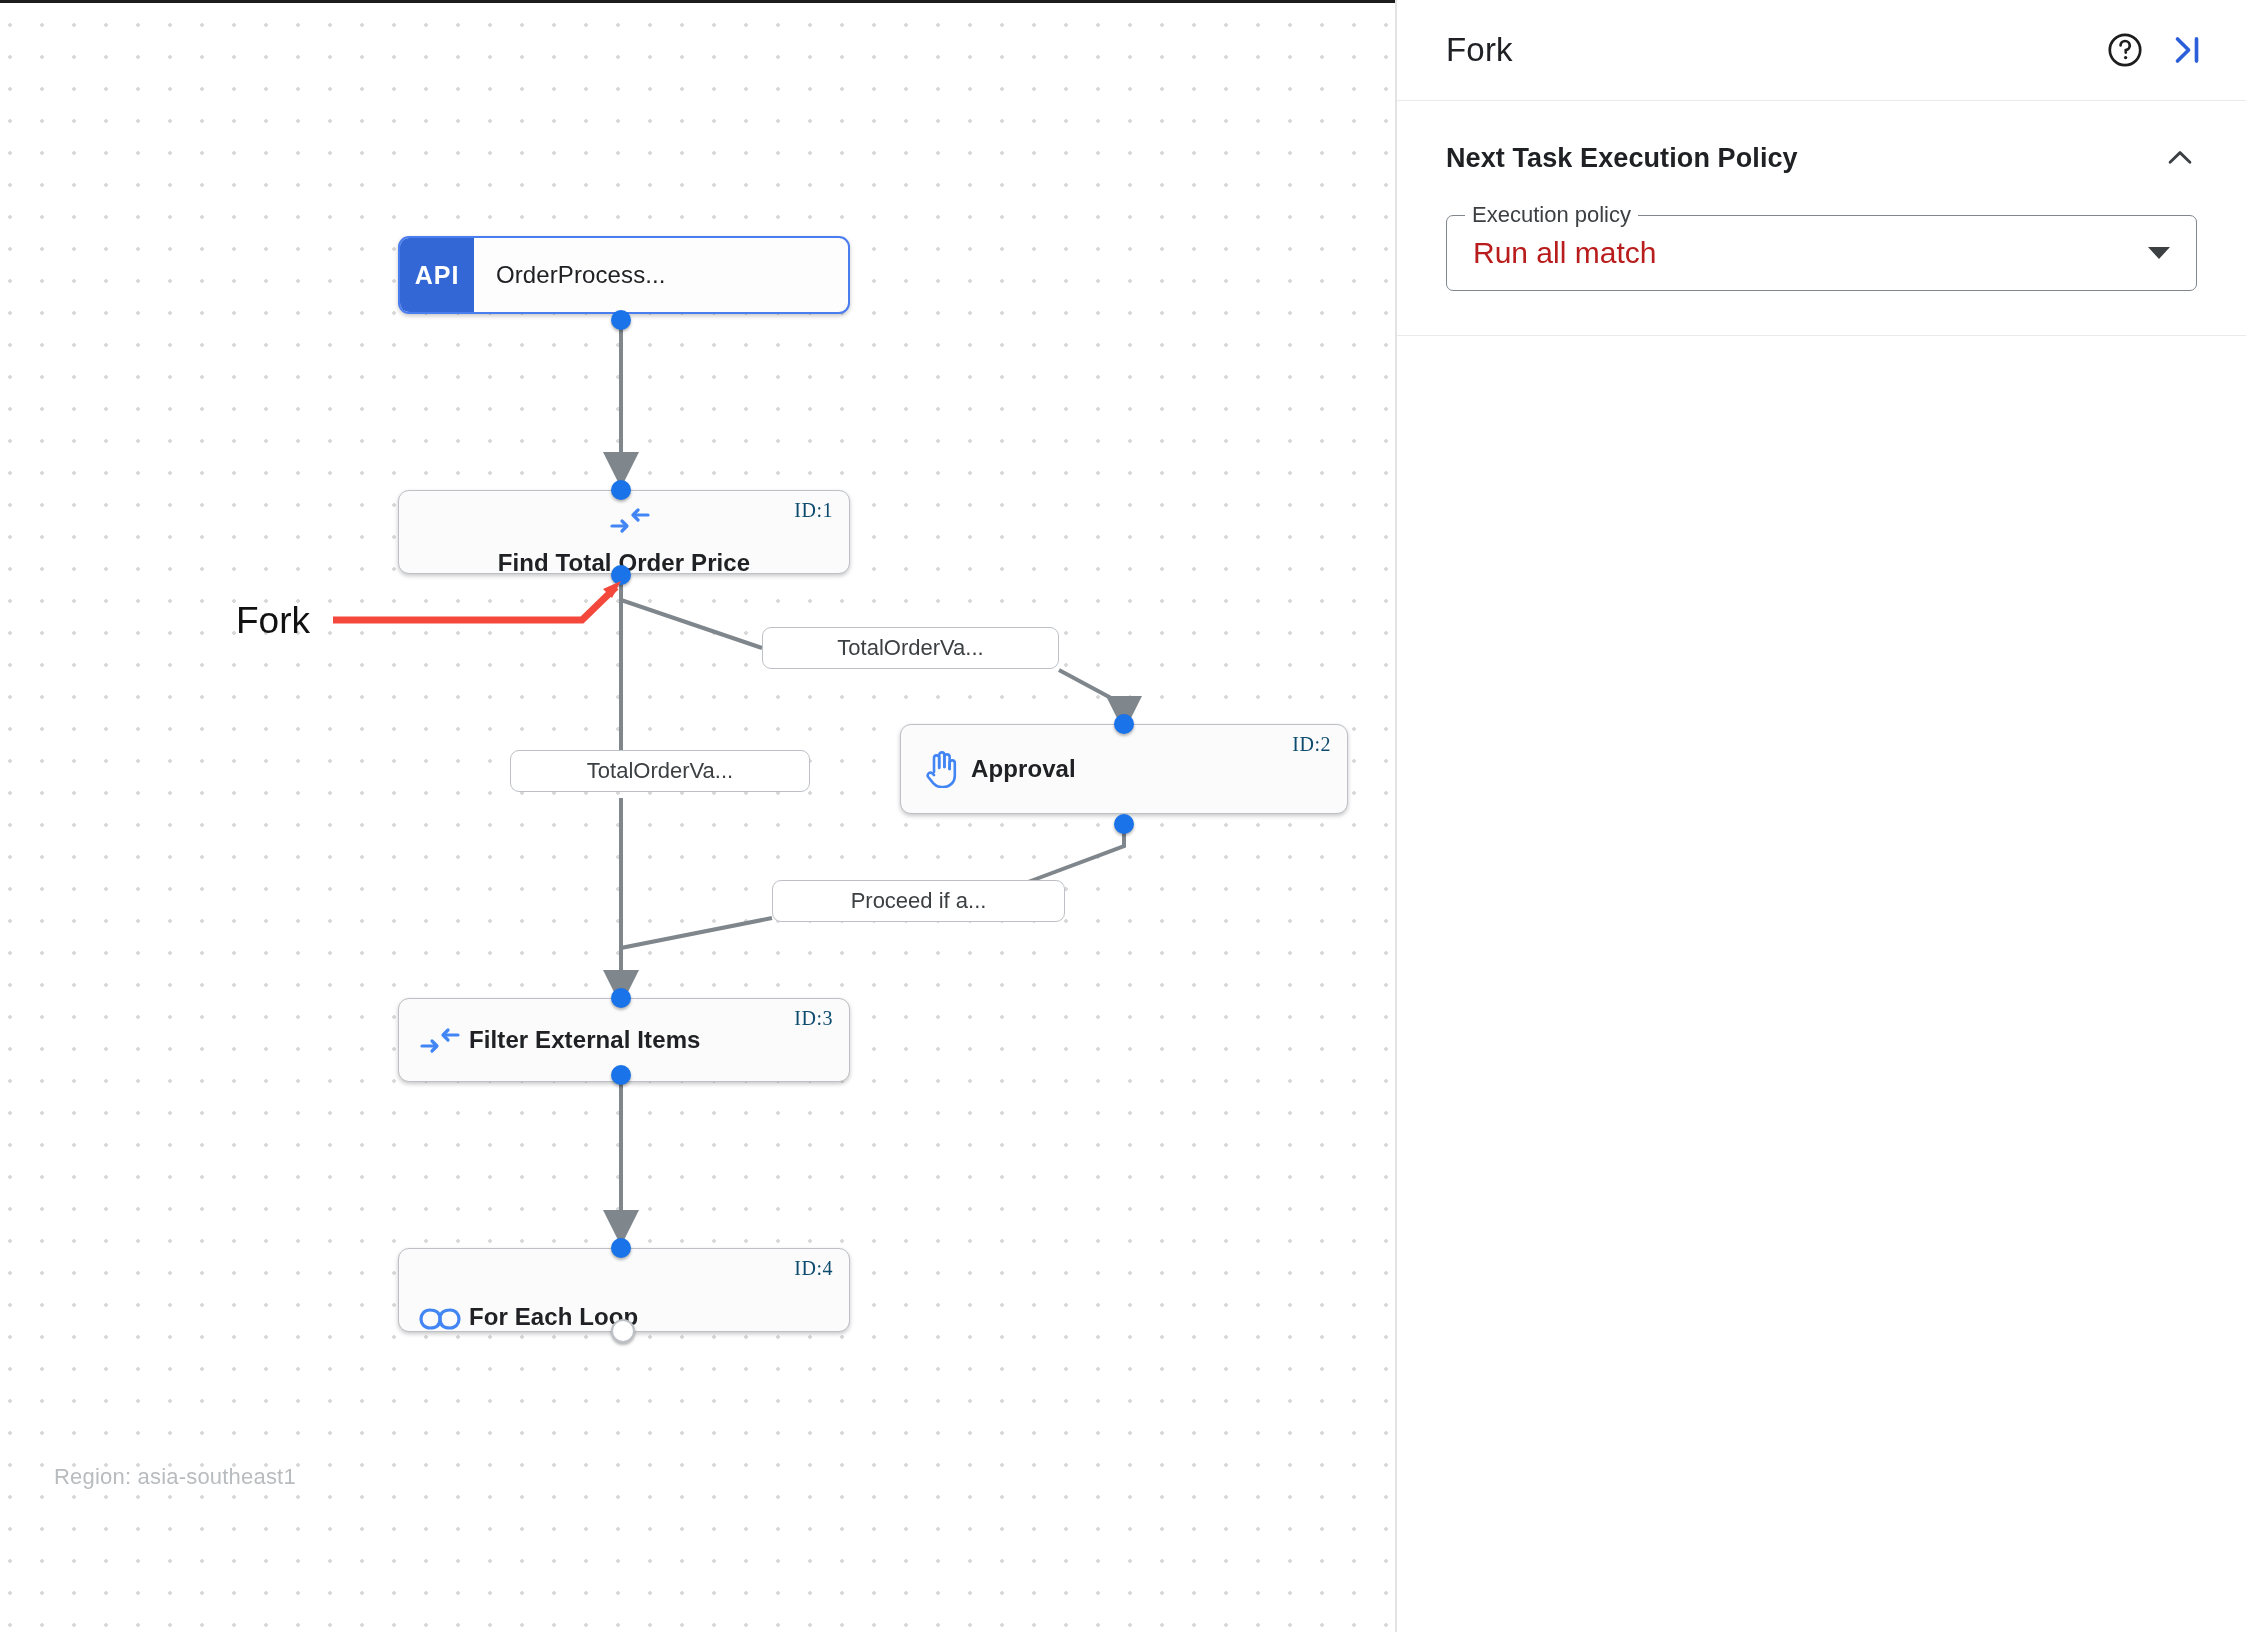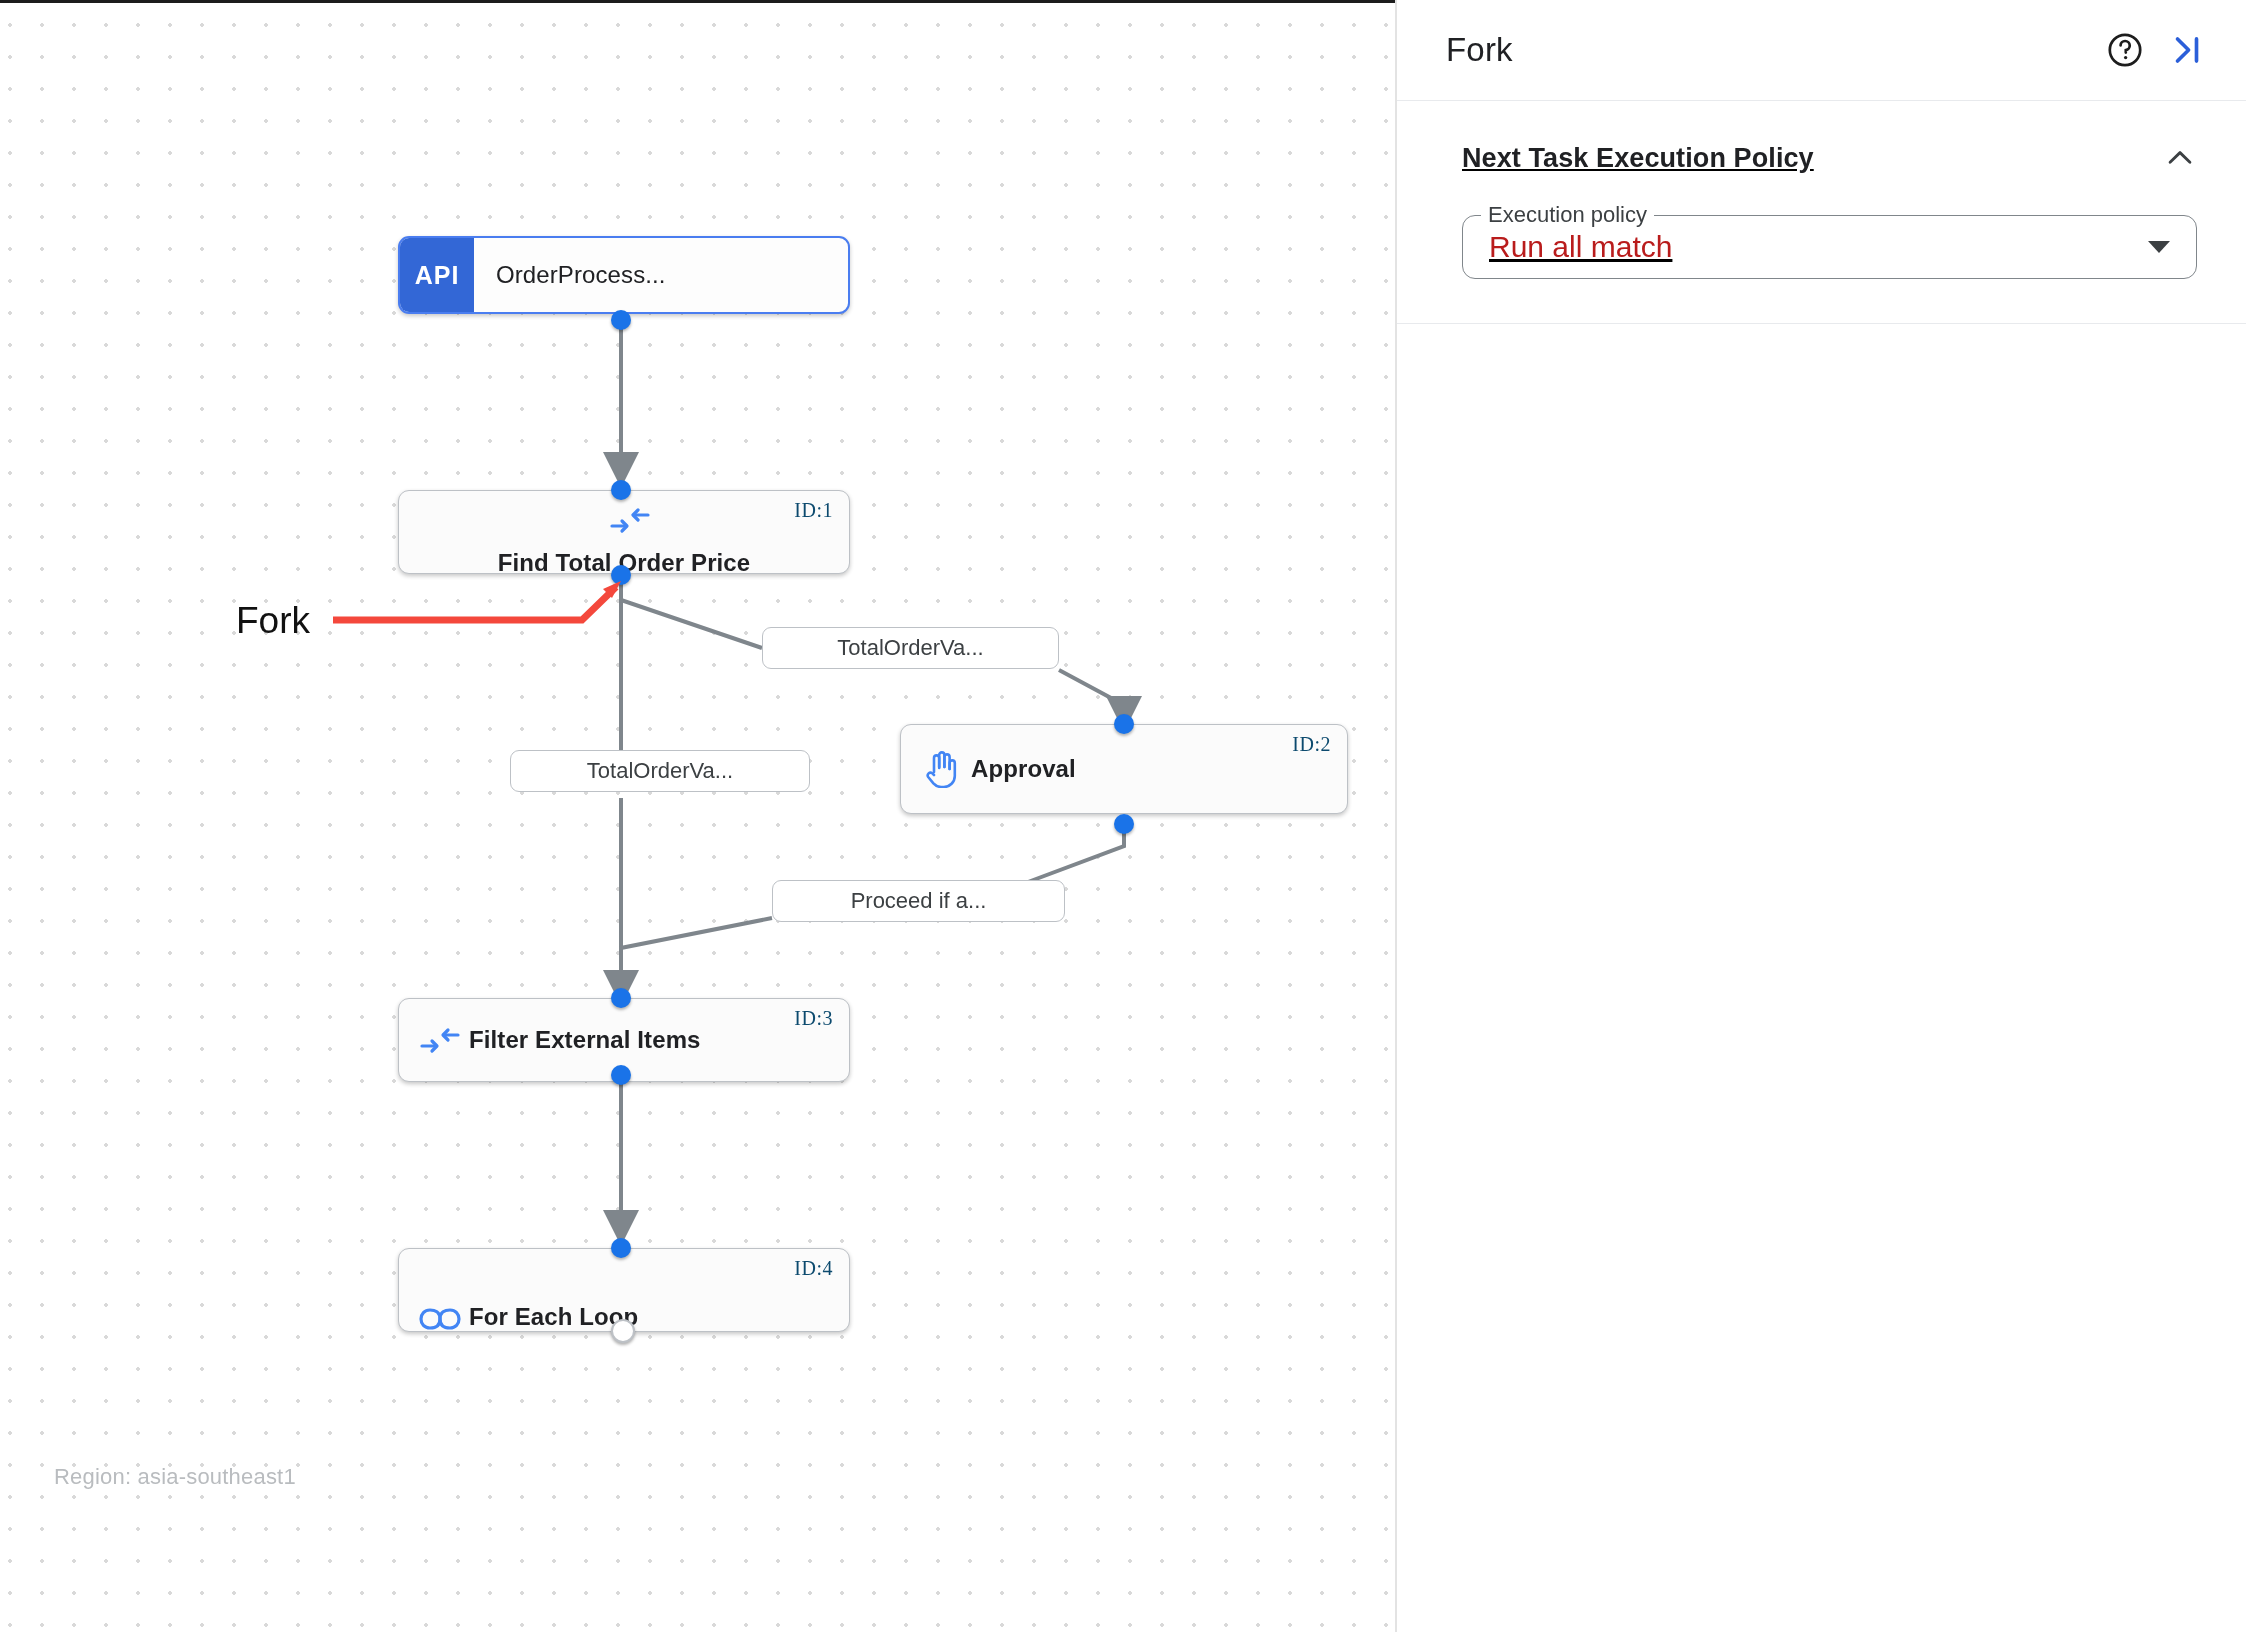--- a/index.html
+++ b/index.html
@@ -206,45 +206,44 @@
     height: 46px;
     display: flex;
     align-items: center;
     justify-content: center;
     cursor: pointer;
     margin-left: 16px;
   }
 
   #panel-section {
     border-bottom: 1.5px solid #e8eaed;
-    padding: 0 0 44px 16px;
-    text-decoration: underline;
+    padding: 0 0 44px 0;
   }
   #section-header {
     display: flex;
     align-items: center;
     padding: 40px 49px 26px 49px;
     box-sizing: border-box;
     cursor: pointer;
   }
   #section-title {
     font-size: 27px;
     font-weight: bold;
     color: #202124;
     flex: 1 1 auto;
     letter-spacing: 0.1px;
   }
 
   
   .field {
     position: relative;
     margin: 14px 49px 0 49px;
-    height: 64px;
+    height: 76px;
     border: 1.5px solid #80868b;
-    border-radius: 13px;
+    border-radius: 7px;
     box-sizing: border-box;
     display: flex;
     align-items: center;
     padding: 0 26px;
     cursor: pointer;
   }
   .field-legend {
     position: absolute;
     top: -14px;
     left: 18px;

